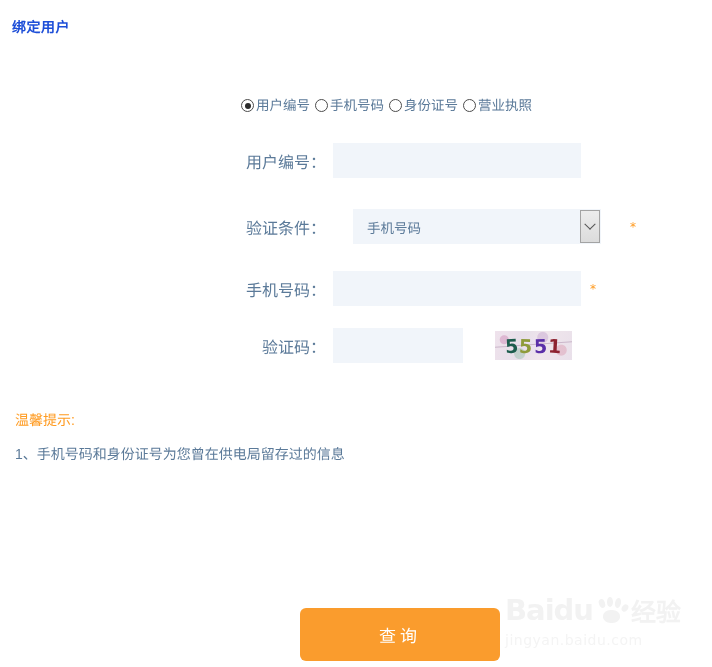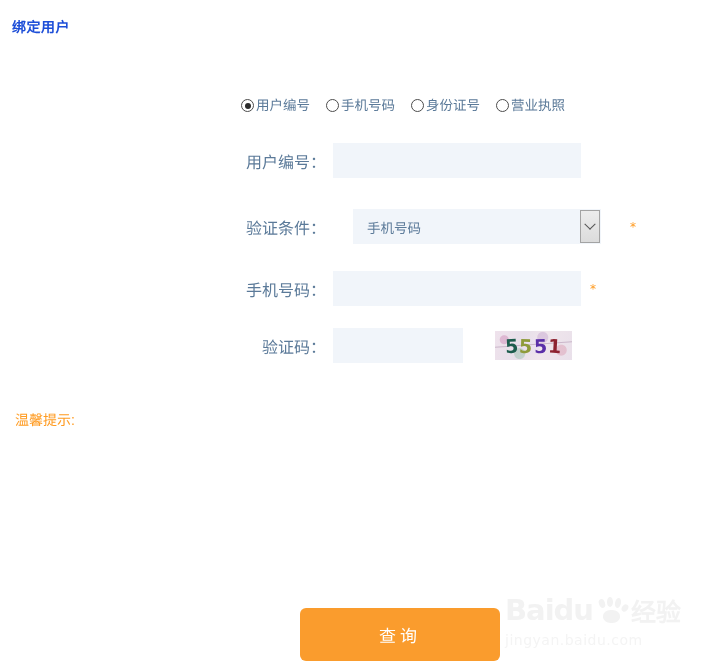--- a/index.html
+++ b/index.html
@@ -28,21 +28,21 @@
     letter-spacing: 0.5px;
   }
 
   
   .radio-row {
     position: absolute;
     left: 241px;
     top: 99px;
     display: flex;
     align-items: flex-end;
-    gap: 16px;
+    gap: 5px;
   }
   .radio-option {
     display: flex;
     align-items: center;
     gap: 2px;
     cursor: pointer;
   }
   .radio-mark {
     width: 13px;
     height: 13px;
@@ -337,20 +337,21 @@
       <span class="captcha-digit cd1">5</span>
       <span class="captcha-digit cd2">5</span>
       <span class="captcha-digit cd3">1</span>
     </span>
   </div>
 
 </div>
 
 <div class="tips">
   <div class="tips-title">温馨提示:</div>
+  <div class="tips-item">1、手机号码和身份证号为您曾在供电局留存过的信息</div>
 </div>
 
 <button class="submit-btn">查询</button>
 
 <div class="watermark">
   <div class="wm-main">
     <span>Baidu</span>
     <span class="wm-paw">
         <i></i>
         <i></i>

